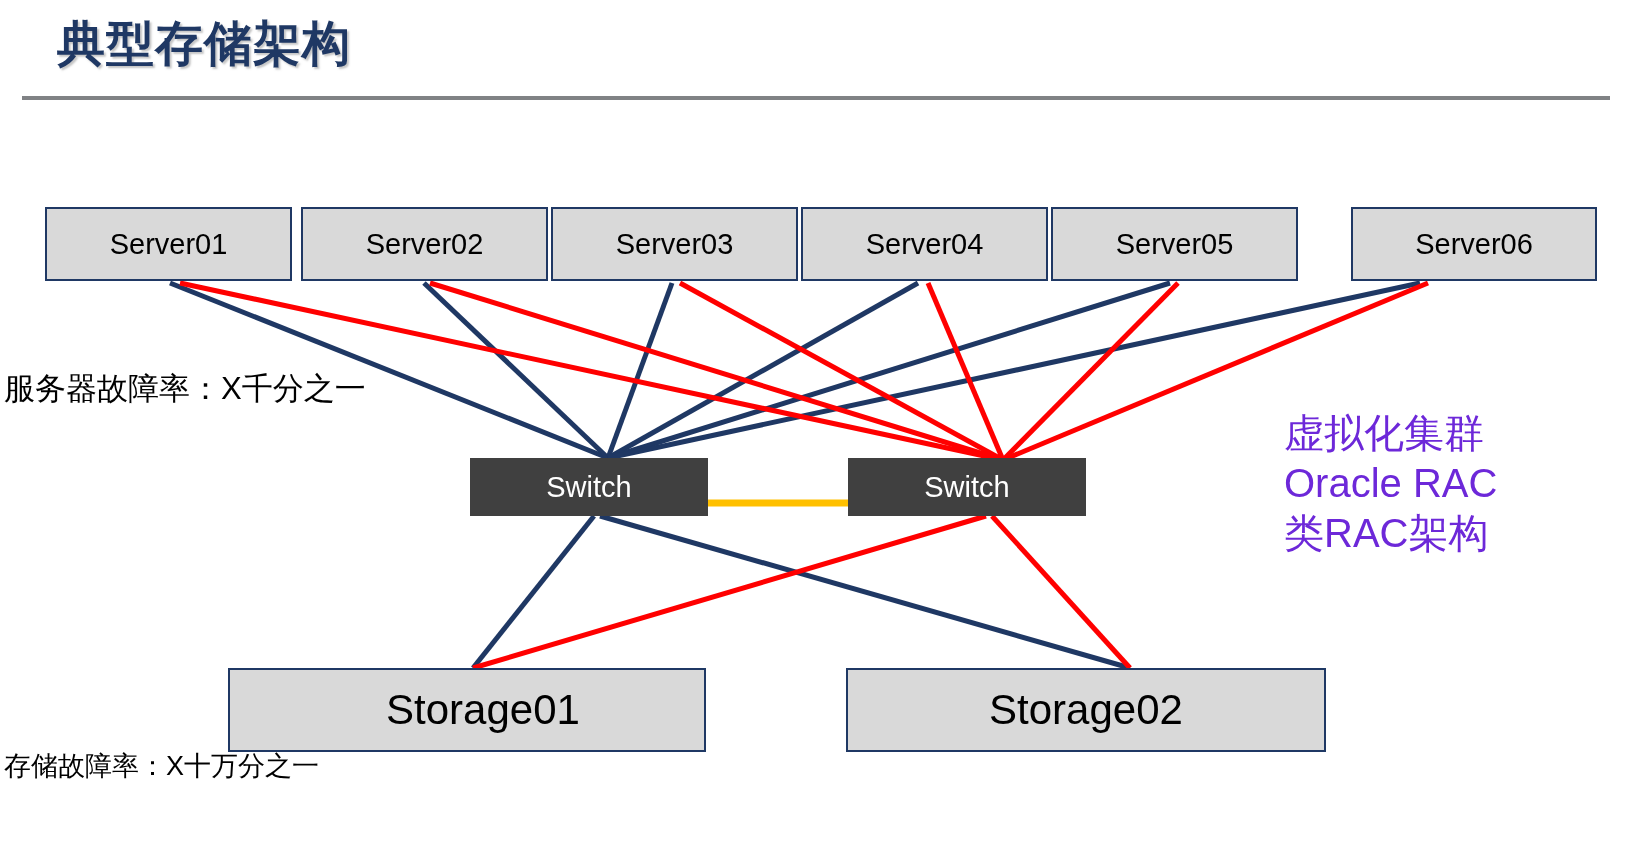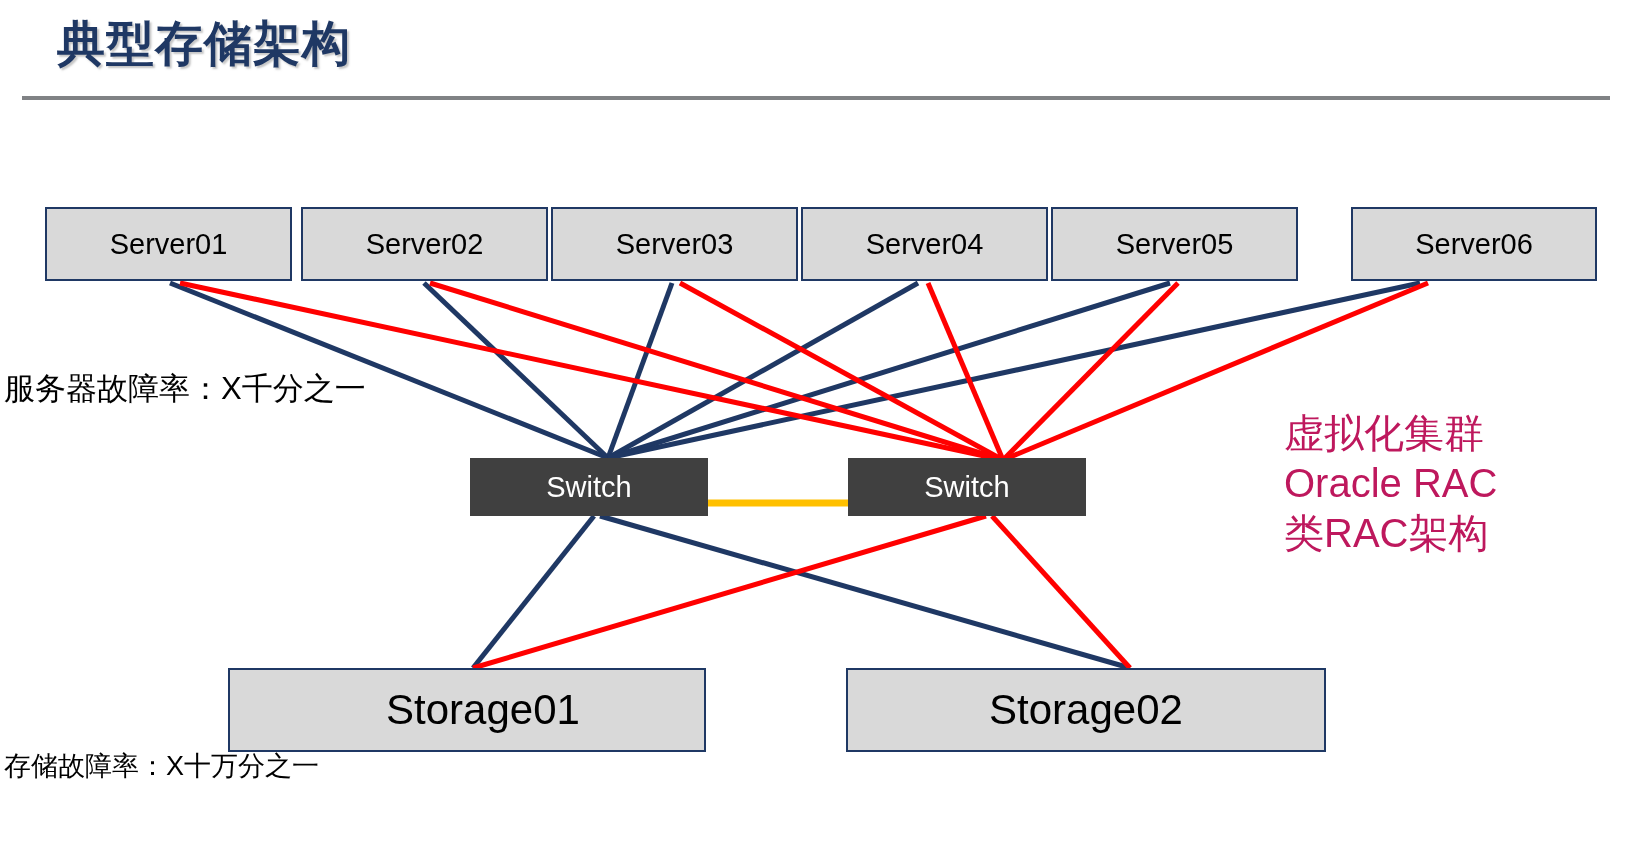--- a/index.html
+++ b/index.html
@@ -113,21 +113,21 @@
     left: 4px;
     top: 748px;
     font-size: 27px;
   }
   #cluster-note {
     position: absolute;
     left: 1284px;
     top: 408px;
     font-size: 40px;
     line-height: 50px;
-    color: #be185d;
+    color: #6d28d9;
     white-space: nowrap;
   }
   #cluster-note div { white-space: nowrap; }
 </style>
 </head>
 <body>
 
 <div id="slide">
 
   <div id="slide-title">典型存储架构</div>

